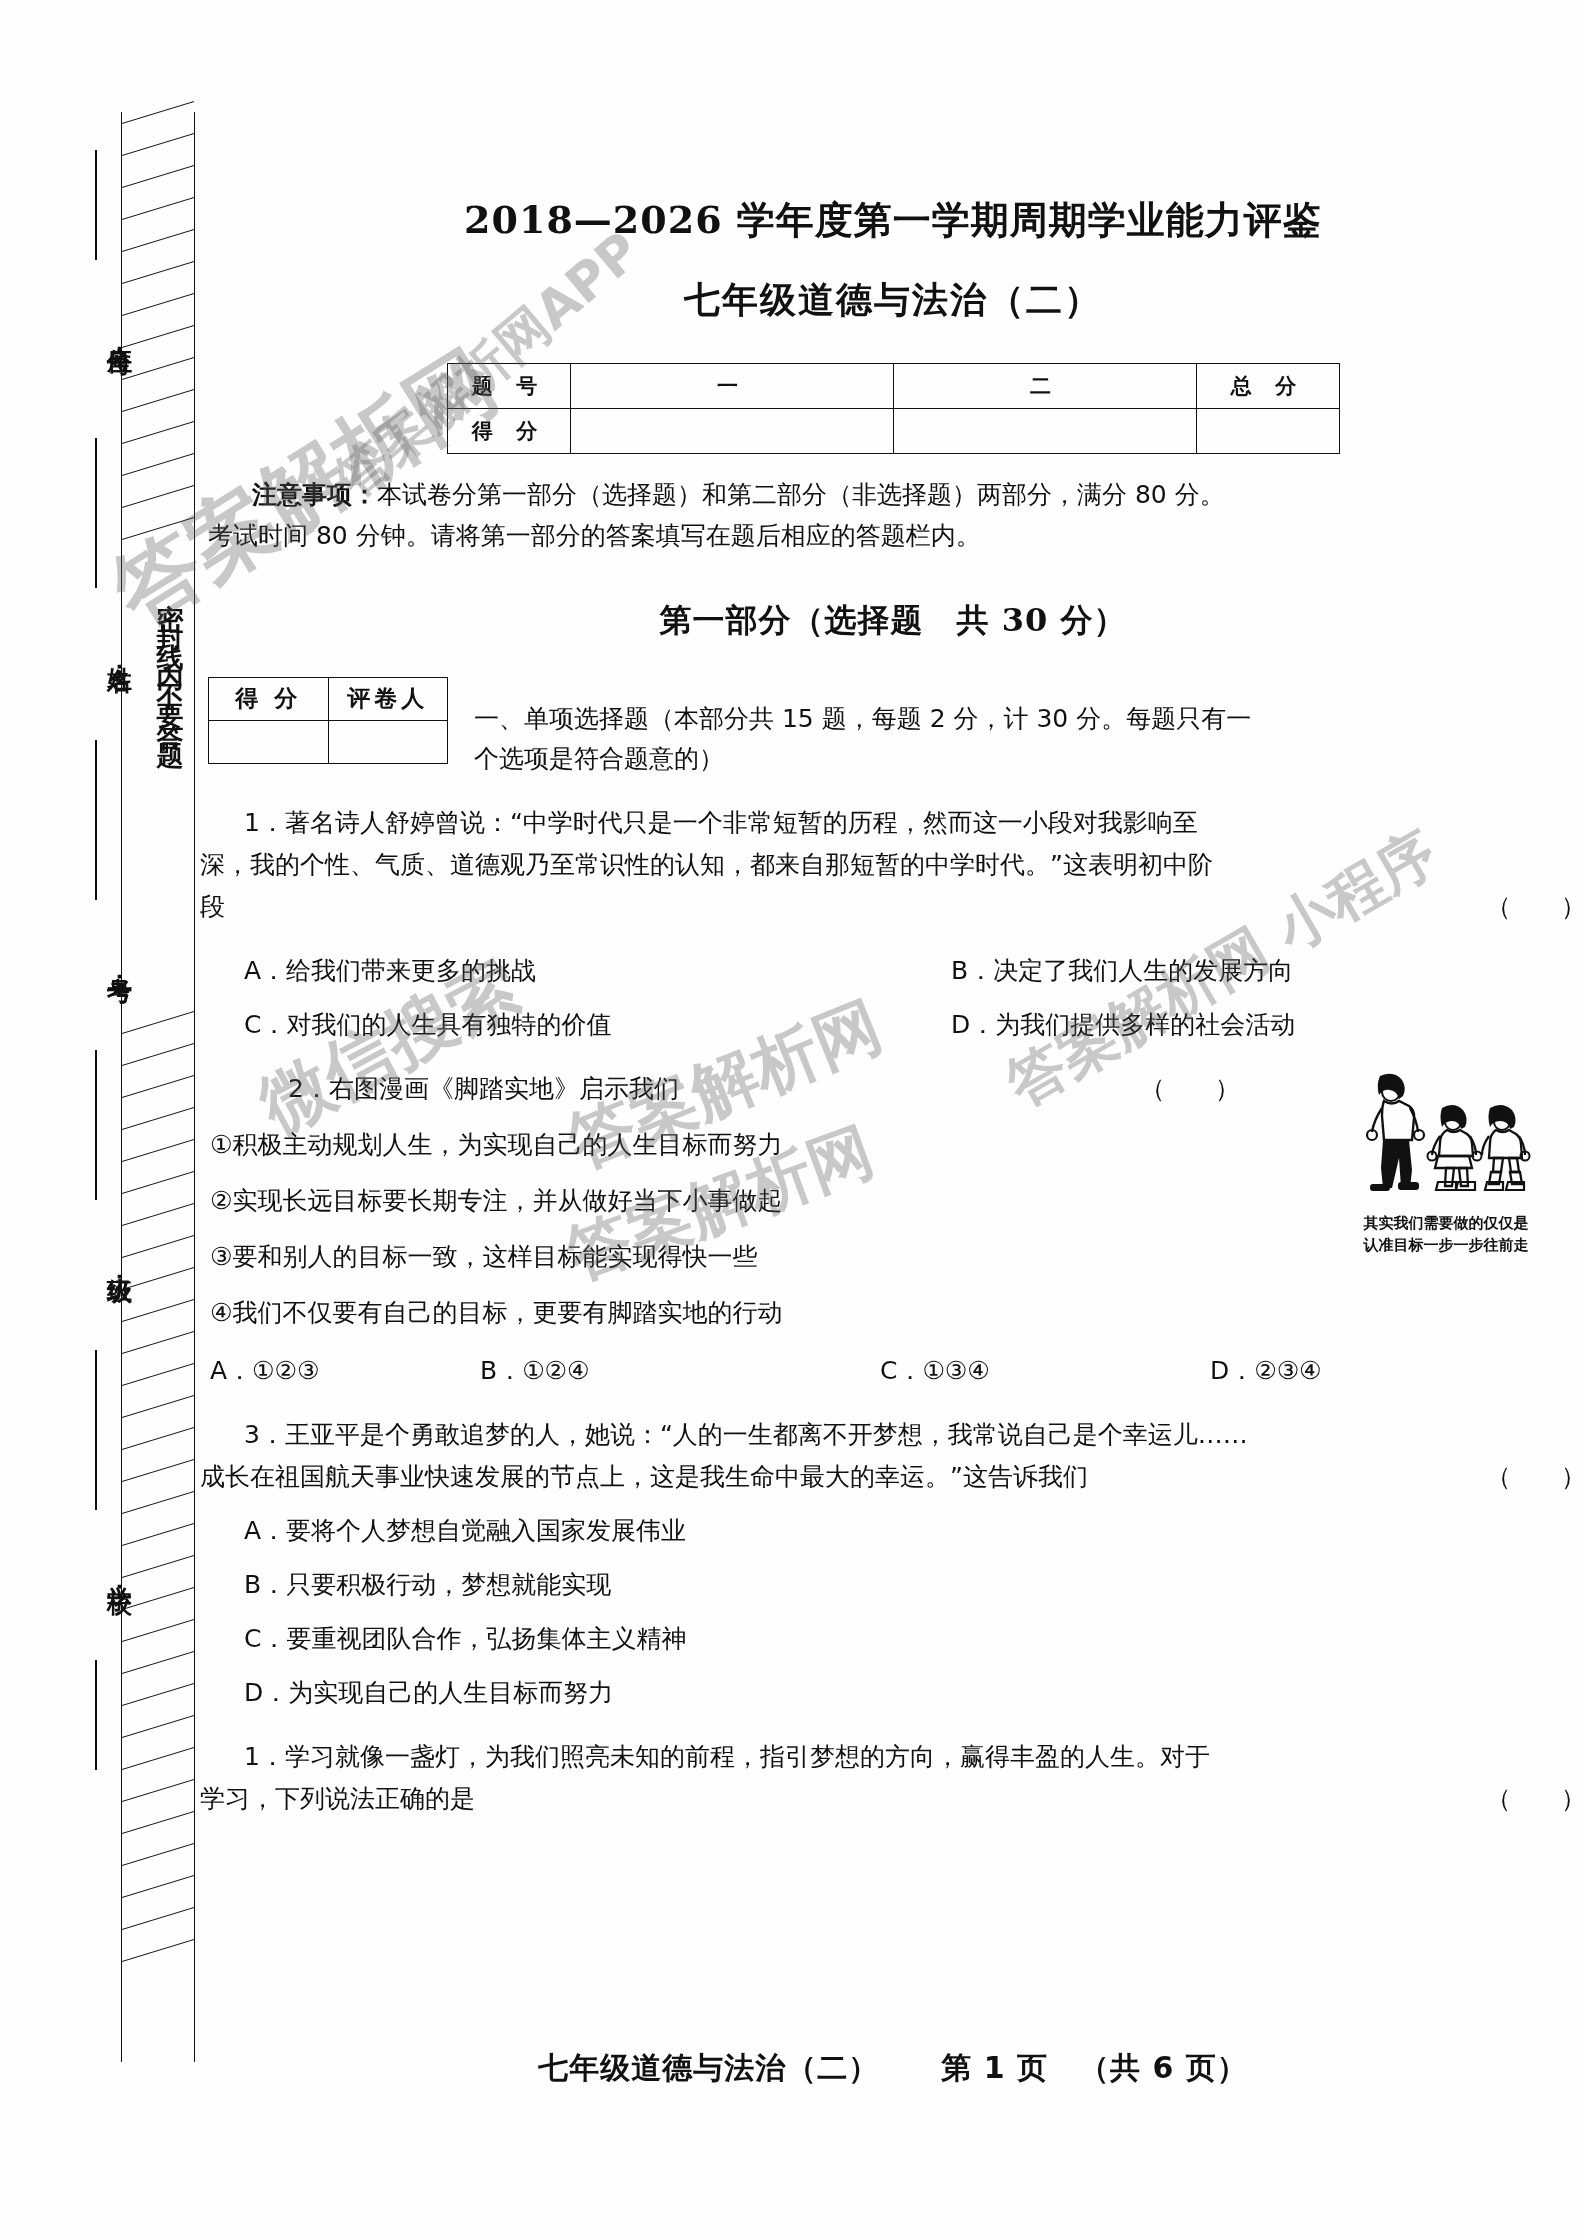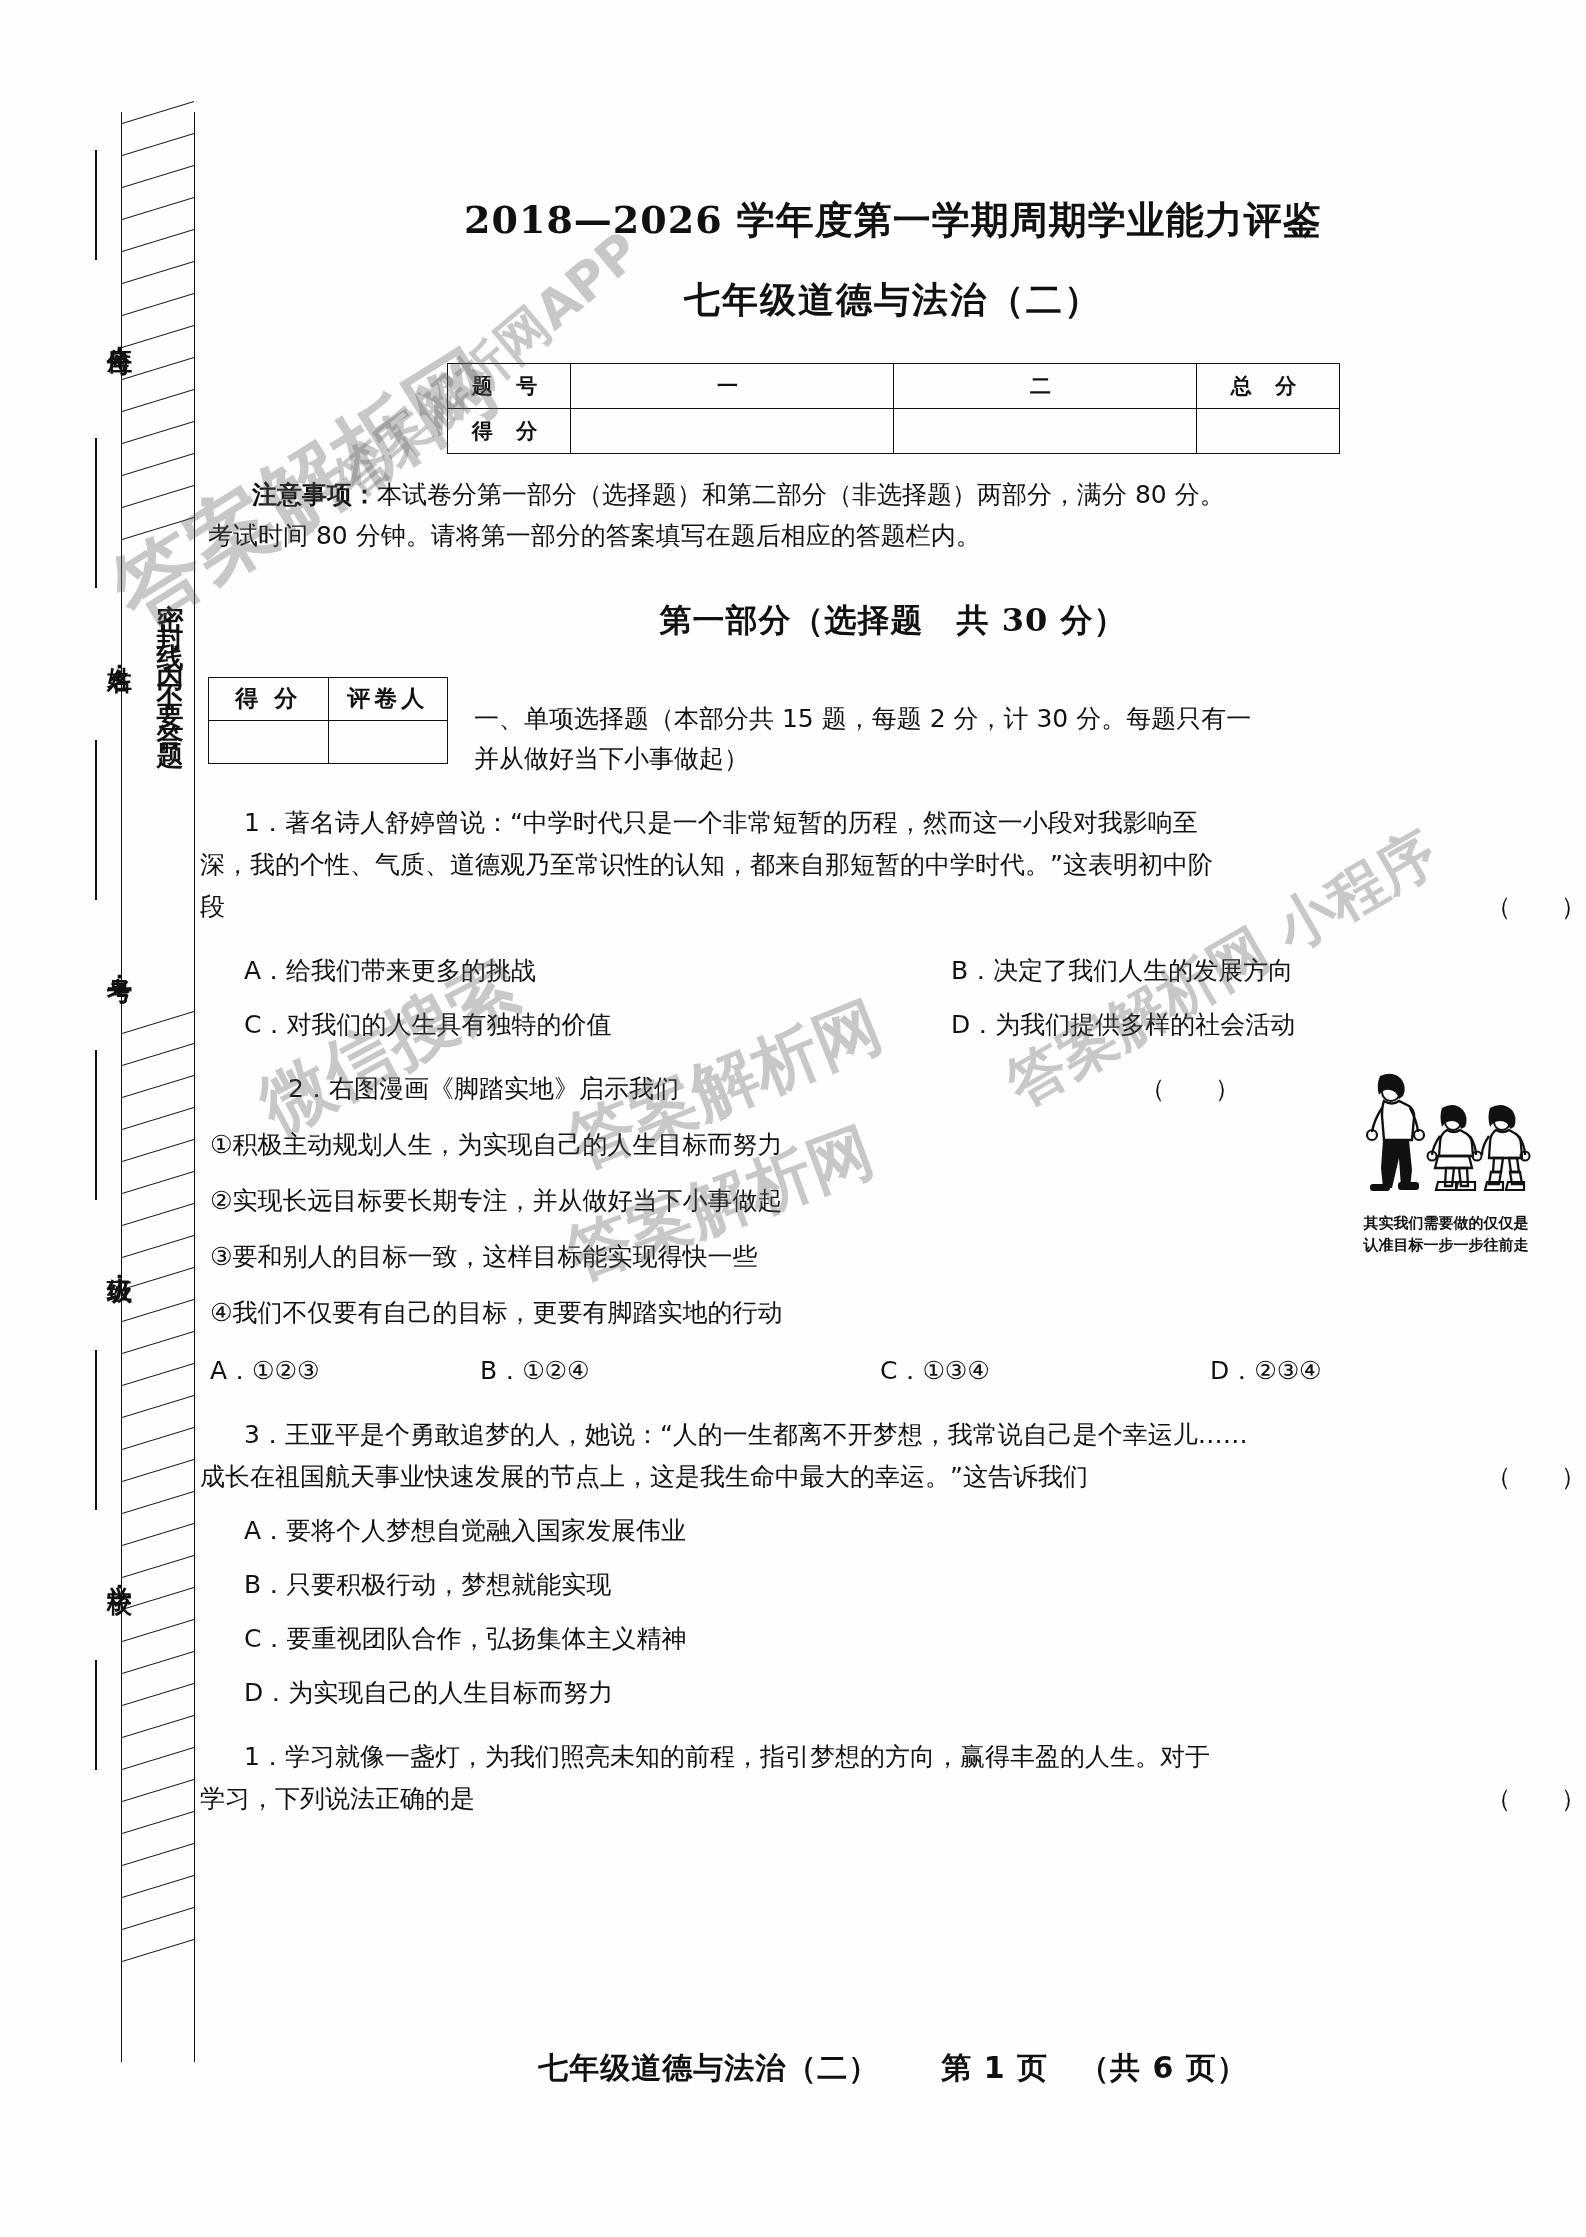--- a/index.html
+++ b/index.html
@@ -254,21 +254,21 @@
           <td>评卷人</td>
         </tr>
         <tr>
           <td></td>
           <td></td>
         </tr>
       </tbody>
         </table>
       <div class="sec-desc">
         <p>一、单项选择题（本部分共 15 题，每题 2 分，计 30 分。每题只有一</p>
-        <p>并从做好当下小事做起）</p>
+        <p>个选项是符合题意的）</p>
       </div>
     </div>
 
     <div class="q">
       <div class="stem">1．著名诗人舒婷曾说：“中学时代只是一个非常短暂的历程，然而这一小段对我影响至</div>
       <div class="stem" style="text-indent:0">深，我的个性、气质、道德观乃至常识性的认知，都来自那短暂的中学时代。”这表明初中阶</div>
       <div class="stem" style="text-indent:0;display:flex;justify-content:space-between;">
         <span>段</span>
         <span>（　　）</span>
       </div>

